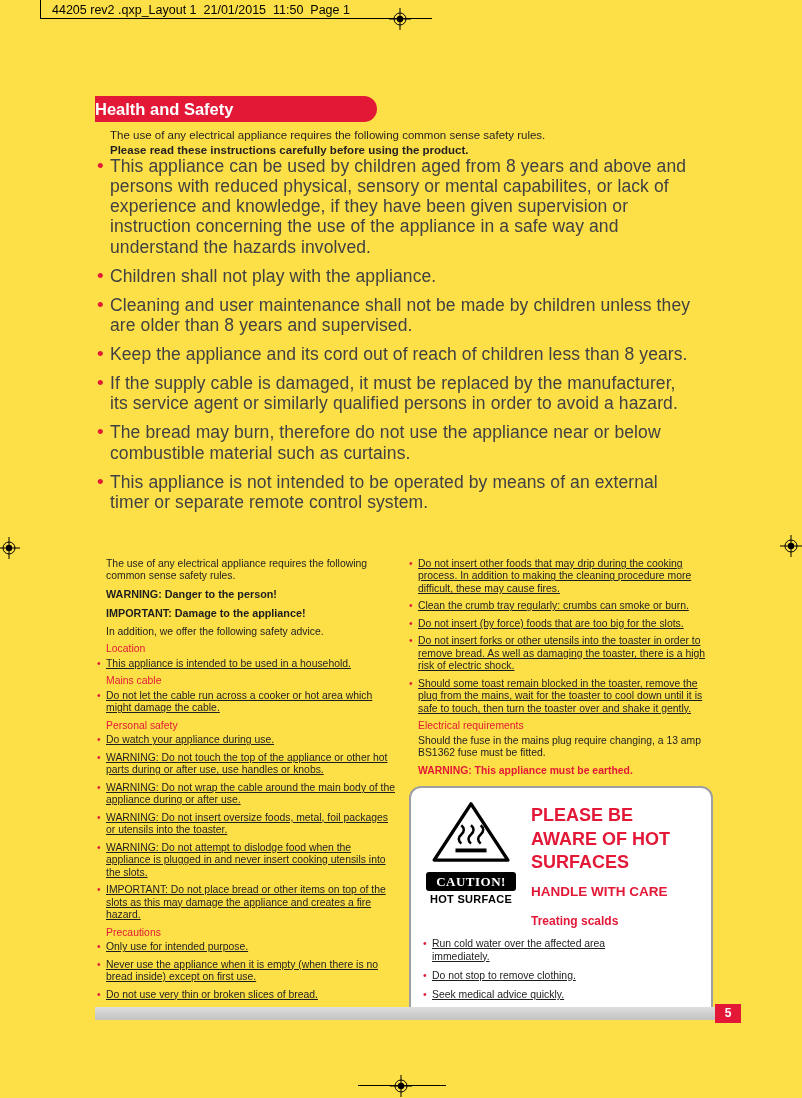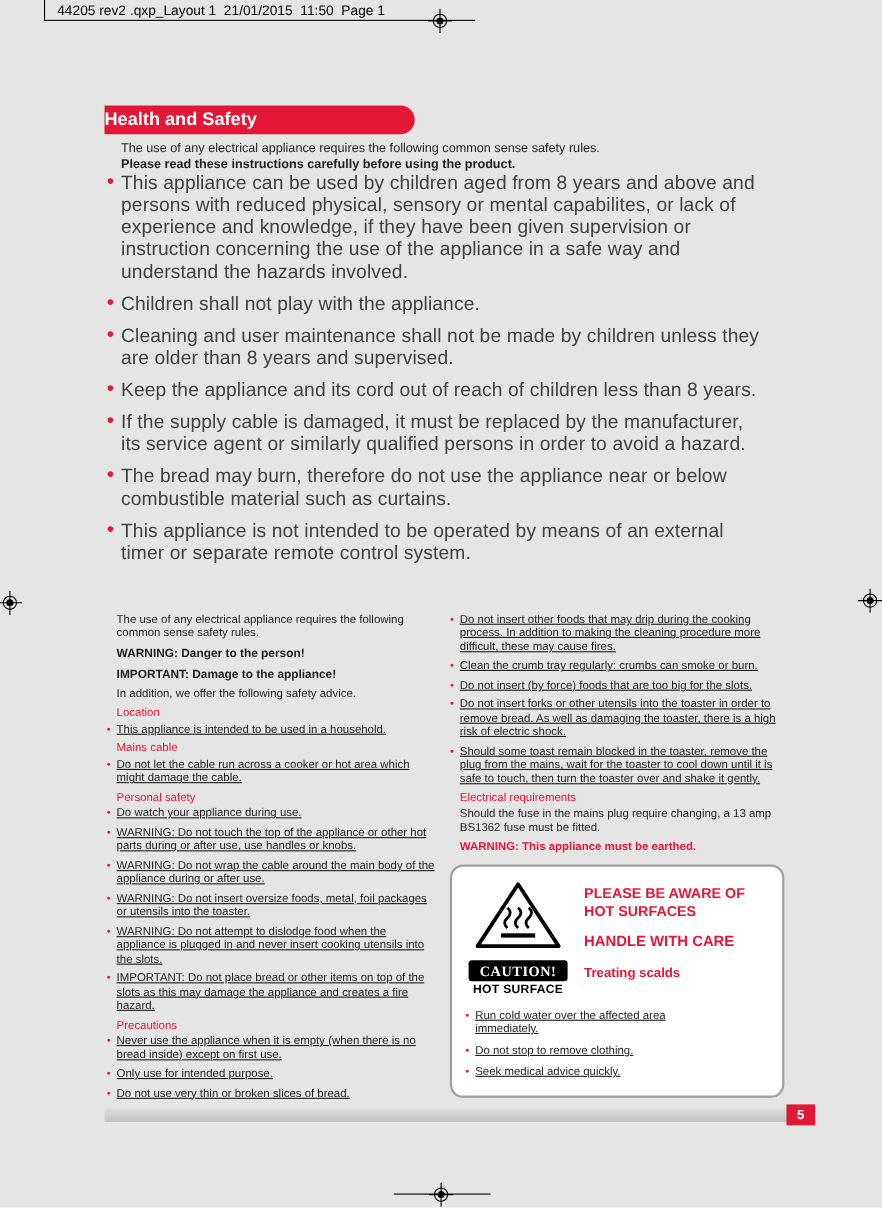--- a/index.html
+++ b/index.html
@@ -1,19 +1,19 @@
 <!DOCTYPE html>
 <html><head>
 <meta charset="utf-8">
 <style>
   * { margin:0; padding:0; box-sizing:border-box; }
   html,body { background:#ffffff; }
   body { font-family:"Liberation Sans", sans-serif; }
   .page {
-    position:relative; width:802px; height:1098px; background:#e5e5e5;
+    position:relative; width:802px; height:1098px; background:#fde047;
     overflow:hidden; color:#231f20;
     --red:#e31837;
   }
 
   
   .slug { position:absolute; left:52px; top:3px; font-size:12.5px; color:#000; white-space:pre; }
   .crop-v { position:absolute; left:40px; top:0; width:1px; height:19px; background:#000; }
   .crop-h { position:absolute; left:40px; top:18px; width:392px; height:1px; background:#000; }
   .crop-h-bottom { position:absolute; left:358px; top:1085px; width:88px; height:1px; background:#000; }
   .reg { position:absolute; }
@@ -59,21 +59,21 @@
     padding:12px 12px 8px 12px; background:#fff;
   }
   .cb-top { display:flex; gap:12px; align-items:flex-start; }
   .cb-icon { width:96px; flex:none; text-align:center; }
   .cb-caution {
     background:#000; color:#fff; font-weight:bold; font-size:13px;
     padding:2px 0; border-radius:3px; margin:4px auto 0; width:90px; letter-spacing:0.5px;font-family:Liberation Serif, serif;
   }
   .cb-hotsurface { font-weight:bold; font-size:11px; letter-spacing:0.3px; margin-top:2px; color:#000; }
   .cb-headings { padding-top:4px; }
-  .aware { color:var(--red); font-weight:bold; font-size:13px; line-height:1.3; margin-bottom:10px; width:162px; }
+  .aware { color:var(--red); font-weight:bold; font-size:18px; line-height:1.3; margin-bottom:10px; width:162px; }
   .handle { color:var(--red); font-weight:bold; font-size:13.5px; margin-bottom:13px; }
   .treating { color:var(--red); font-weight:bold; font-size:12px; }
   .cb-items { margin-top:10px; width:240px; }
   .cb-items .b-item { margin-bottom:7px; }
 
   
   .footer-bar {
     position:absolute; left:95px; top:1007px; width:646px; height:13px;
     background:linear-gradient(#dedede,#c2c2c2);
   }
@@ -153,22 +153,22 @@
 
       <h4 class="sub">Personal safety</h4>
       <div class="b-item">Do watch your appliance during use.</div>
       <div class="b-item">WARNING: Do not touch the top of the appliance or other hot parts during or after use, use handles or knobs.</div>
       <div class="b-item">WARNING: Do not wrap the cable around the main body of the appliance during or after use.</div>
       <div class="b-item">WARNING: Do not insert oversize foods, metal, foil packages or utensils into the toaster.</div>
       <div class="b-item">WARNING: Do not attempt to dislodge food when the appliance is plugged in and never insert cooking utensils into the slots.</div>
       <div class="b-item">IMPORTANT: Do not place bread or other items on top of the slots as this may damage the appliance and creates a fire hazard.</div>
 
       <h4 class="sub">Precautions</h4>
+      <div class="b-item">Only use for intended purpose.</div>
       <div class="b-item">Never use the appliance when it is empty (when there is no bread inside) except on first use.</div>
-      <div class="b-item">Only use for intended purpose.</div>
       <div class="b-item">Do not use very thin or broken slices of bread.</div>
     </div>
 
     <div class="col col-right">
       <div class="b-item">Do not insert other foods that may drip during the cooking process. In addition to making the cleaning procedure more difficult, these may cause fires.</div>
       <div class="b-item">Clean the crumb tray regularly: crumbs can smoke or burn.</div>
       <div class="b-item">Do not insert (by force) foods that are too big for the slots.</div>
       <div class="b-item">Do not insert forks or other utensils into the toaster in order to remove bread. As well as damaging the toaster, there is a high risk of electric shock.</div>
       <div class="b-item">Should some toast remain blocked in the toaster, remove the plug from the mains, wait for the toaster to cool down until it is safe to touch, then turn the toaster over and shake it gently.</div>
 

